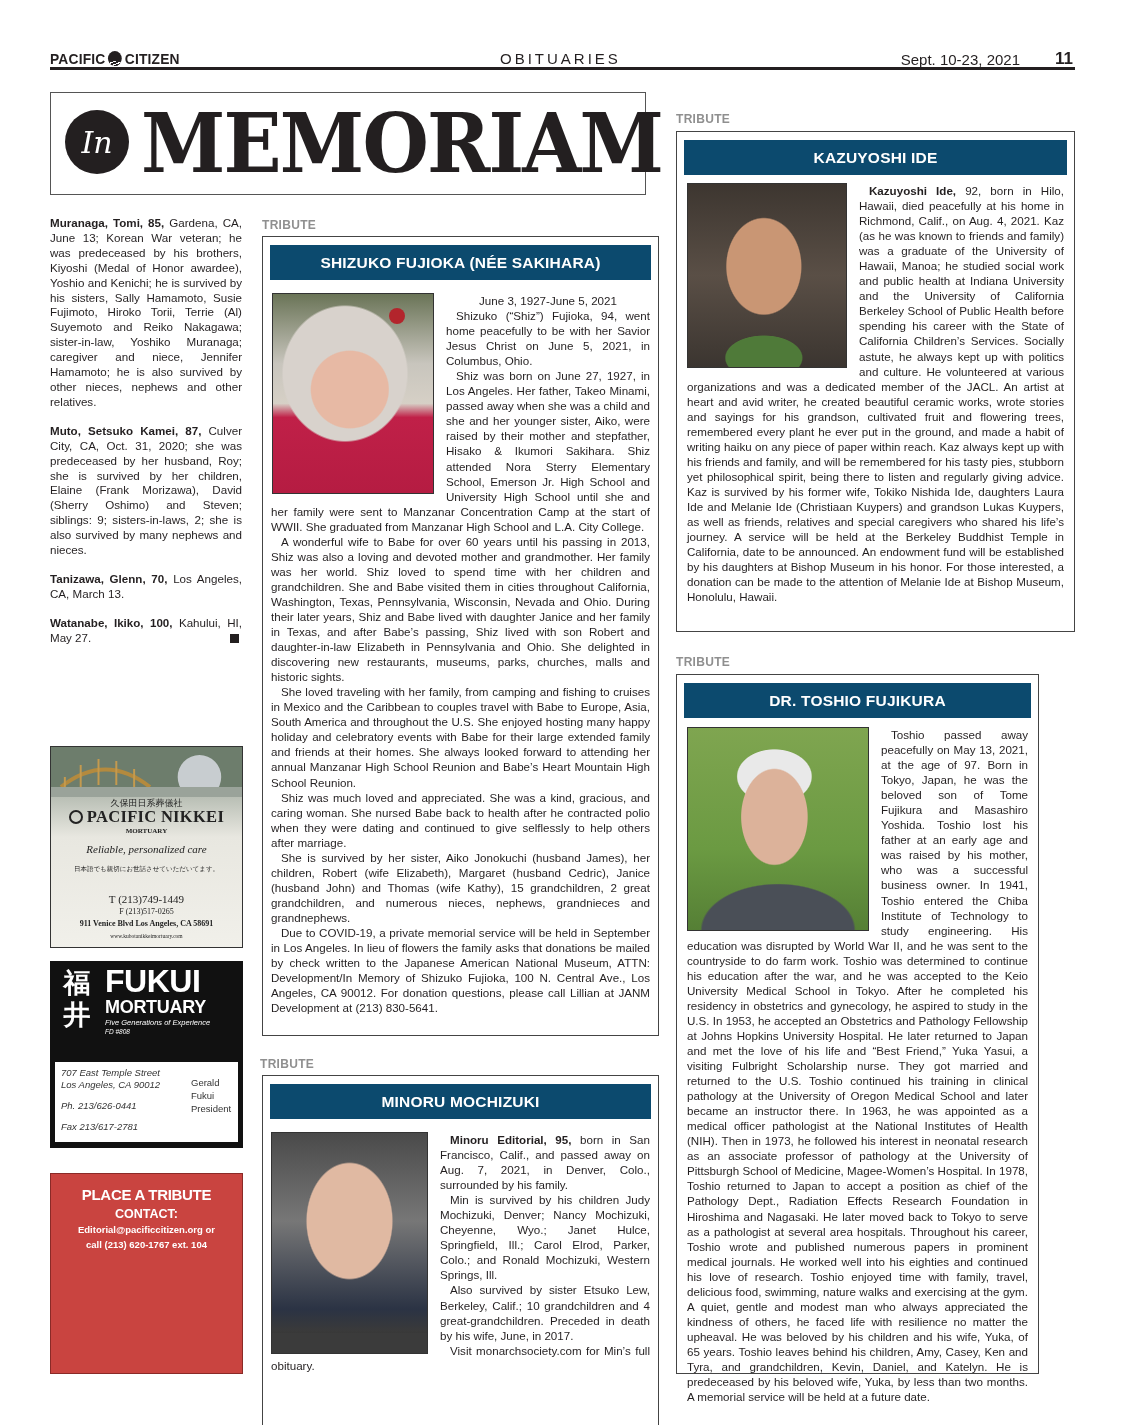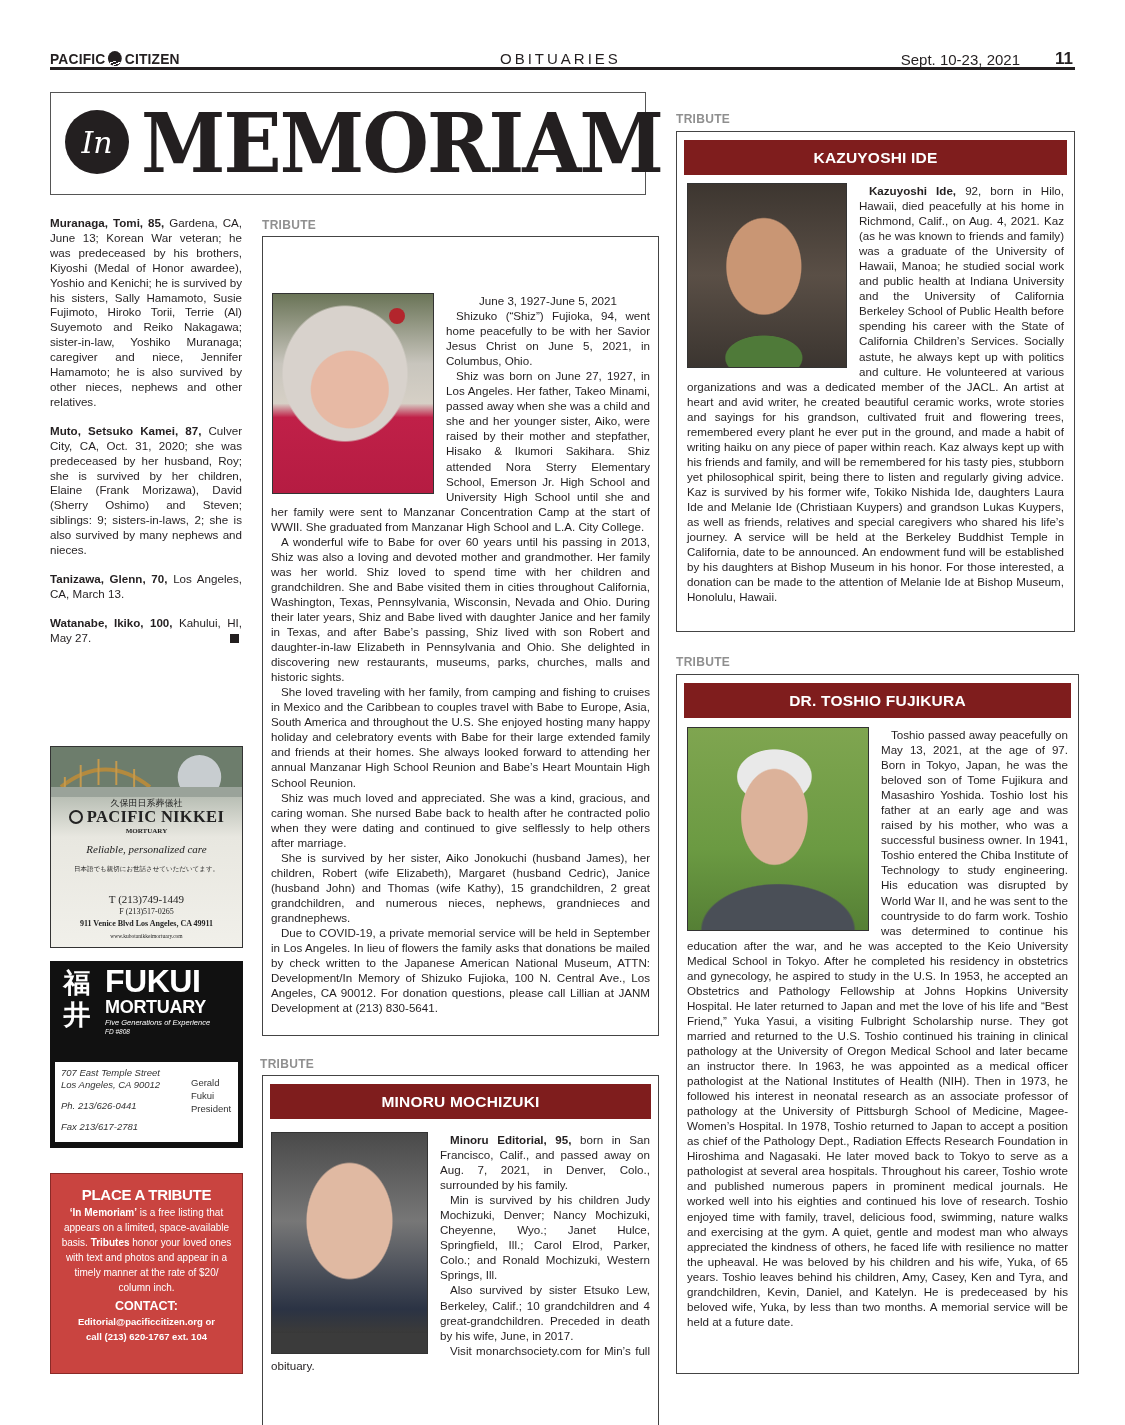--- a/index.html
+++ b/index.html
@@ -55,21 +55,21 @@
 
   .place-tribute { position: absolute; left: 50px; top: 1173px; width: 193px; height: 201px; background: #c94440; color: #fff; text-align: center; border: 1.5px solid #8a2a27; padding-top: 12px; }
   .place-tribute .pt-title { font-size: 15px; font-weight: bold; letter-spacing: -0.3px; }
   .place-tribute .pt-body { font-size: 10px; line-height: 15px; padding: 2px 8px 0; }
   .place-tribute .pt-contact { font-size: 12.5px; font-weight: bold; margin-top: 4px; }
   .place-tribute .pt-info { font-size: 9.5px; font-weight: bold; line-height: 14.5px; margin-top: 2px; }
 
   
   .tribute-label { position: absolute; font-size: 12px; font-weight: bold; color: #8f8f8f; letter-spacing: 0.3px; }
   .tribute-box { position: absolute; border: 1.5px solid #444; }
-  .tribute-head { position: absolute; left: 7px; right: 7px; top: 8px; height: 35px; background: #7f1d1d; color: #fff; font-size: 15.5px; font-weight: bold; text-align: center; line-height: 35px; letter-spacing: 0.2px; }
+  .tribute-head { position: absolute; left: 7px; right: 7px; top: 8px; height: 35px; background: #0c4a6e; color: #fff; font-size: 15.5px; font-weight: bold; text-align: center; line-height: 35px; letter-spacing: 0.2px; }
   .tribute-body { position: absolute; left: 8px; right: 8px; font-size: 11.6px; line-height: 15.05px; text-align: justify; color: #231f20; }
   .tribute-body p { text-indent: 10px; }
   .tribute-body p.center { text-align: center; text-indent: 0; }
   .photo { float: left; border: 1px solid #333; margin-right: 12px; margin-bottom: 2px; position: relative; overflow: hidden; }
 
   
   .t-shizuko { left: 262px; top: 236px; width: 397px; height: 800px; }
   .t-shizuko .tribute-body { top: 56px; }
   .photo-shizuko { width: 162px; height: 201px; margin-left: 1px; background: radial-gradient(ellipse 40% 32% at 48% 48%, #e7b9a4 0 60%, transparent 62%), radial-gradient(ellipse 55% 48% at 45% 40%, #d8d2cc 0 70%, transparent 72%), linear-gradient(180deg, #6a7457 0%, #c8c5bd 35%, #d6d0c6 55%, #c02048 62%, #b51c42 100%); }
   .photo-shizuko::after { content: ""; position: absolute; right: 28px; top: 14px; width: 16px; height: 16px; border-radius: 50%; background: #b3252c; }
@@ -79,21 +79,21 @@
   .t-minoru .tribute-body { top: 56px; }
   .photo-minoru { width: 157px; height: 222px; background: radial-gradient(ellipse 42% 40% at 50% 40%, #e0b9a2 0 65%, transparent 67%), linear-gradient(180deg, #4a4a4a 0%, #777 40%, #2b3344 80%, #3a3a3a 90%, #222 100%); }
   .photo-minoru::after { content: ""; position: absolute; left: 0; right: 0; bottom: 0; height: 20px; background: #3b3b3b; }
 
   
   .t-kazuyoshi { left: 676px; top: 131px; width: 399px; height: 501px; }
   .t-kazuyoshi .tribute-body { top: 51px; left: 10px; right: 10px; }
   .photo-kaz { width: 160px; height: 185px; background: radial-gradient(ellipse 36% 40% at 48% 45%, #c99674 0 65%, transparent 67%), radial-gradient(ellipse 40% 20% at 48% 95%, #4f7a39 0 60%, transparent 62%), linear-gradient(180deg, #3d3630 0%, #5a4f46 50%, #3b3530 100%); }
 
   
-  .t-toshio { left: 676px; top: 674px; width: 403px; height: 700px; }
+  .t-toshio { left: 676px; top: 674px; width: 363px; height: 700px; }
   .t-toshio .tribute-body { top: 52px; left: 10px; right: 10px; }
   .photo-toshio { width: 182px; height: 204px; background: radial-gradient(ellipse 28% 36% at 48% 44%, #dcb29a 0 65%, transparent 67%), radial-gradient(ellipse 34% 22% at 48% 24%, #e9e9e9 0 60%, transparent 62%), radial-gradient(ellipse 60% 32% at 50% 100%, #4a4f57 0 70%, transparent 72%), linear-gradient(180deg, #7fa550 0%, #6b9a42 60%, #557f35 100%); }
 </style>
 </head>
 <body>
 
 <div class="masthead">
   <div class="logo">
     <span>PACIFIC</span>
     <span class="globe"></span>
@@ -124,21 +124,21 @@
     <ellipse cx="150" cy="30" rx="22" ry="22" fill="#c8cdd0"></ellipse>
     <rect x="0" y="40" width="193" height="10" fill="#9aa39a"></rect>
   </svg>
   <div class="jp">久保田日系葬儀社</div>
   <div class="name"><span class="crest"></span><span>PACIFIC NIKKEI</span></div>
   <div class="sub">MORTUARY</div>
   <div class="tag">Reliable, personalized care</div>
   <div class="jp2">日本語でも親切にお世話させていただいてます。</div>
   <div class="tel">T (213)749-1449</div>
   <div class="fax">F (213)517-0265</div>
-  <div class="addr">911 Venice Blvd Los Angeles, CA 49911</div>
+  <div class="addr">911 Venice Blvd Los Angeles, CA 58691</div>
   <div class="web">www.kubotanikkeimortuary.com</div>
 </div>
 
 <div class="ad-fukui">
   <div class="kanji">
       <div>福</div>
       <div>井</div>
     </div>
   <div class="fname">FUKUI</div>
   <div class="mort">MORTUARY</div>
@@ -152,30 +152,30 @@
     <div class="pres">
       <div>Gerald</div>
       <div>Fukui</div>
       <div>President</div>
     </div>
   </div>
 </div>
 
 <div class="place-tribute">
   <div class="pt-title">PLACE A TRIBUTE</div>
-  <div class="pt-body"><b>‘In Memoriam’</b><span> is a free listing that appears on a limited, space-available basis.</span> <b>Tributes</b><span> honor your loved ones with text and photos and appear in a timely manner at the rate of $20/ column inch.</span></div>
   <div class="pt-contact">CONTACT:</div>
   <div class="pt-info">
     <div><span>Editorial@pacificcitizen.org</span><span> or</span></div>
     <div>call (213) 620-1767 ext. 104</div>
   </div>
 </div>
 
 <div class="tribute-label" style="left:262px; top:218px;">TRIBUTE</div>
 <div class="tribute-box t-shizuko">
+  <div class="tribute-head">SHIZUKO FUJIOKA (NÉE SAKIHARA)</div>
   <div class="tribute-body">
     <div class="photo photo-shizuko"></div>
     <p class="center">June 3, 1927-June 5, 2021</p>
     <p>Shizuko (“Shiz”) Fujioka, 94, went home peacefully to be with her Savior Jesus Christ on June 5, 2021, in Columbus, Ohio.</p>
     <p>Shiz was born on June 27, 1927, in Los Angeles. Her father, Takeo Minami, passed away when she was a child and she and her younger sister, Aiko, were raised by their mother and stepfather, Hisako &amp; Ikumori Sakihara. Shiz attended Nora Sterry Elementary School, Emerson Jr. High School and University High School until she and her family were sent to Manzanar Concentration Camp at the start of WWII. She graduated from Manzanar High School and L.A. City College.</p>
     <p>A wonderful wife to Babe for over 60 years until his passing in 2013, Shiz was also a loving and devoted mother and grandmother. Her family was her world. Shiz loved to spend time with her children and grandchildren. She and Babe visited them in cities throughout California, Washington, Texas, Pennsylvania, Wisconsin, Nevada and Ohio. During their later years, Shiz and Babe lived with daughter Janice and her family in Texas, and after Babe’s passing, Shiz lived with son Robert and daughter-in-law Elizabeth in Pennsylvania and Ohio. She delighted in discovering new restaurants, museums, parks, churches, malls and historic sights.</p>
     <p>She loved traveling with her family, from camping and fishing to cruises in Mexico and the Caribbean to couples travel with Babe to Europe, Asia, South America and throughout the U.S. She enjoyed hosting many happy holiday and celebratory events with Babe for their large extended family and friends at their homes. She always looked forward to attending her annual Manzanar High School Reunion and Babe’s Heart Mountain High School Reunion.</p>
     <p>Shiz was much loved and appreciated. She was a kind, gracious, and caring woman. She nursed Babe back to health after he contracted polio when they were dating and continued to give selflessly to help others after marriage.</p>
     <p>She is survived by her sister, Aiko Jonokuchi (husband James), her children, Robert (wife Elizabeth), Margaret (husband Cedric), Janice (husband John) and Thomas (wife Kathy), 15 grandchildren, 2 great grandchildren, and numerous nieces, nephews, grandnieces and grandnephews.</p>
     <p>Due to COVID-19, a private memorial service will be held in September in Los Angeles. In lieu of flowers the family asks that donations be mailed by check written to the Japanese American National Museum, ATTN: Development/In Memory of Shizuko Fujioka, 100 N. Central Ave., Los Angeles, CA 90012. For donation questions, please call Lillian at JANM Development at (213) 830-5641.</p>

